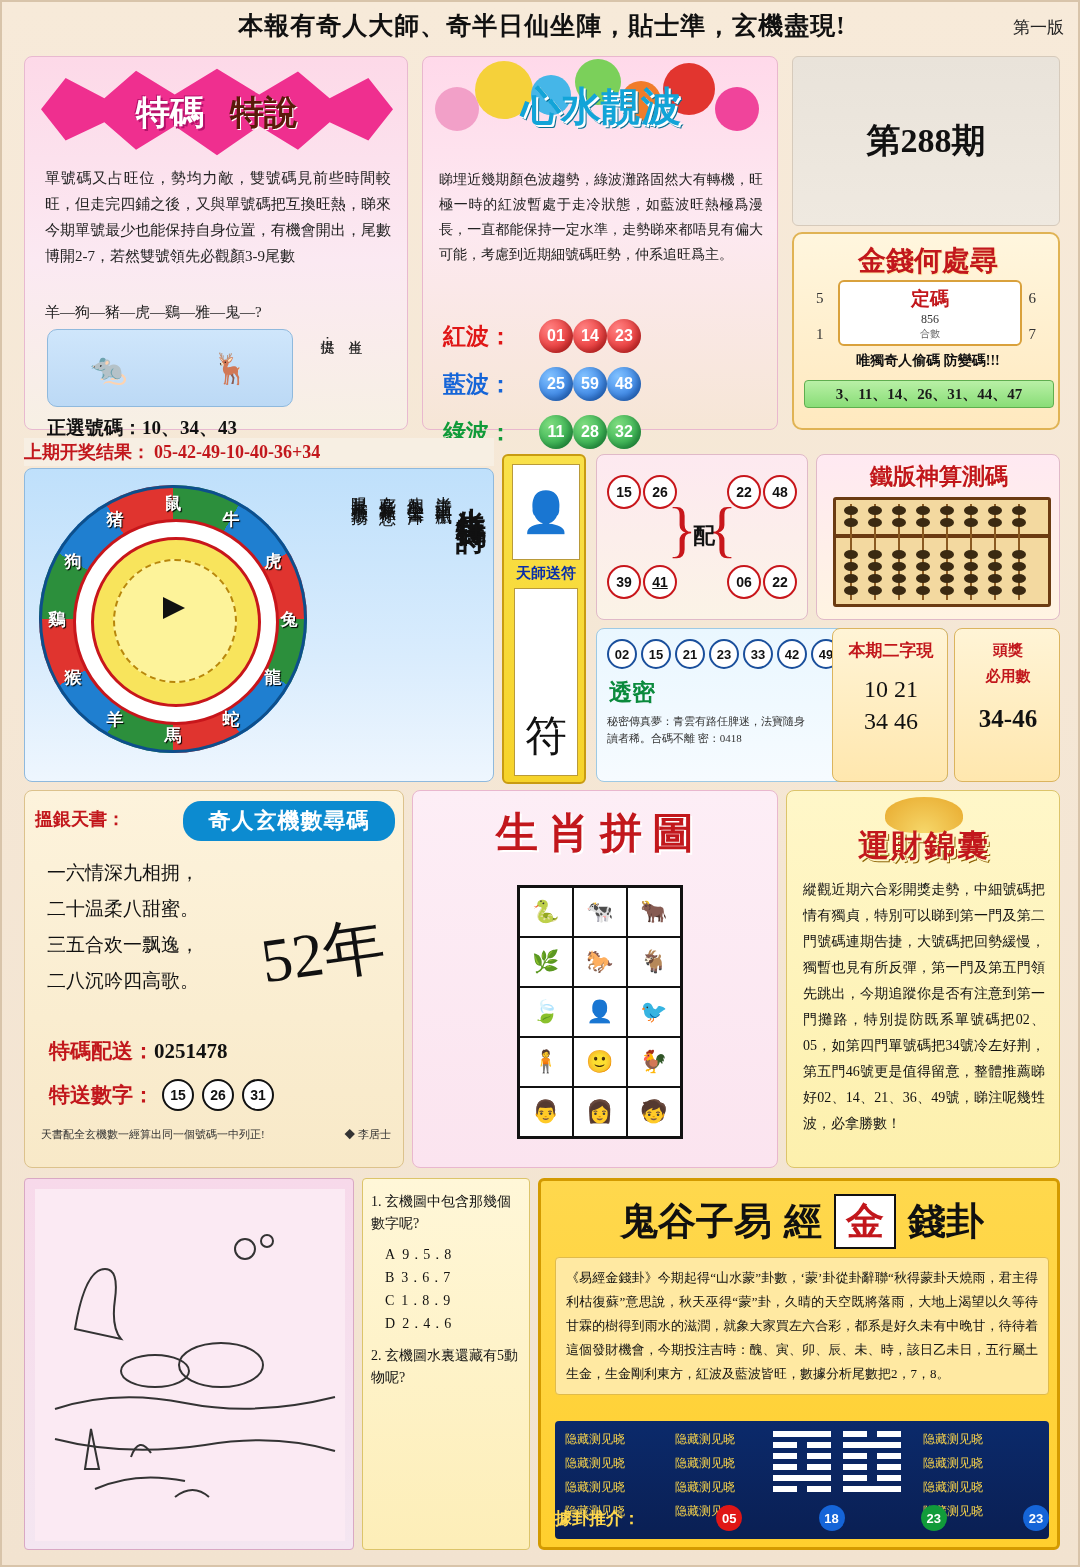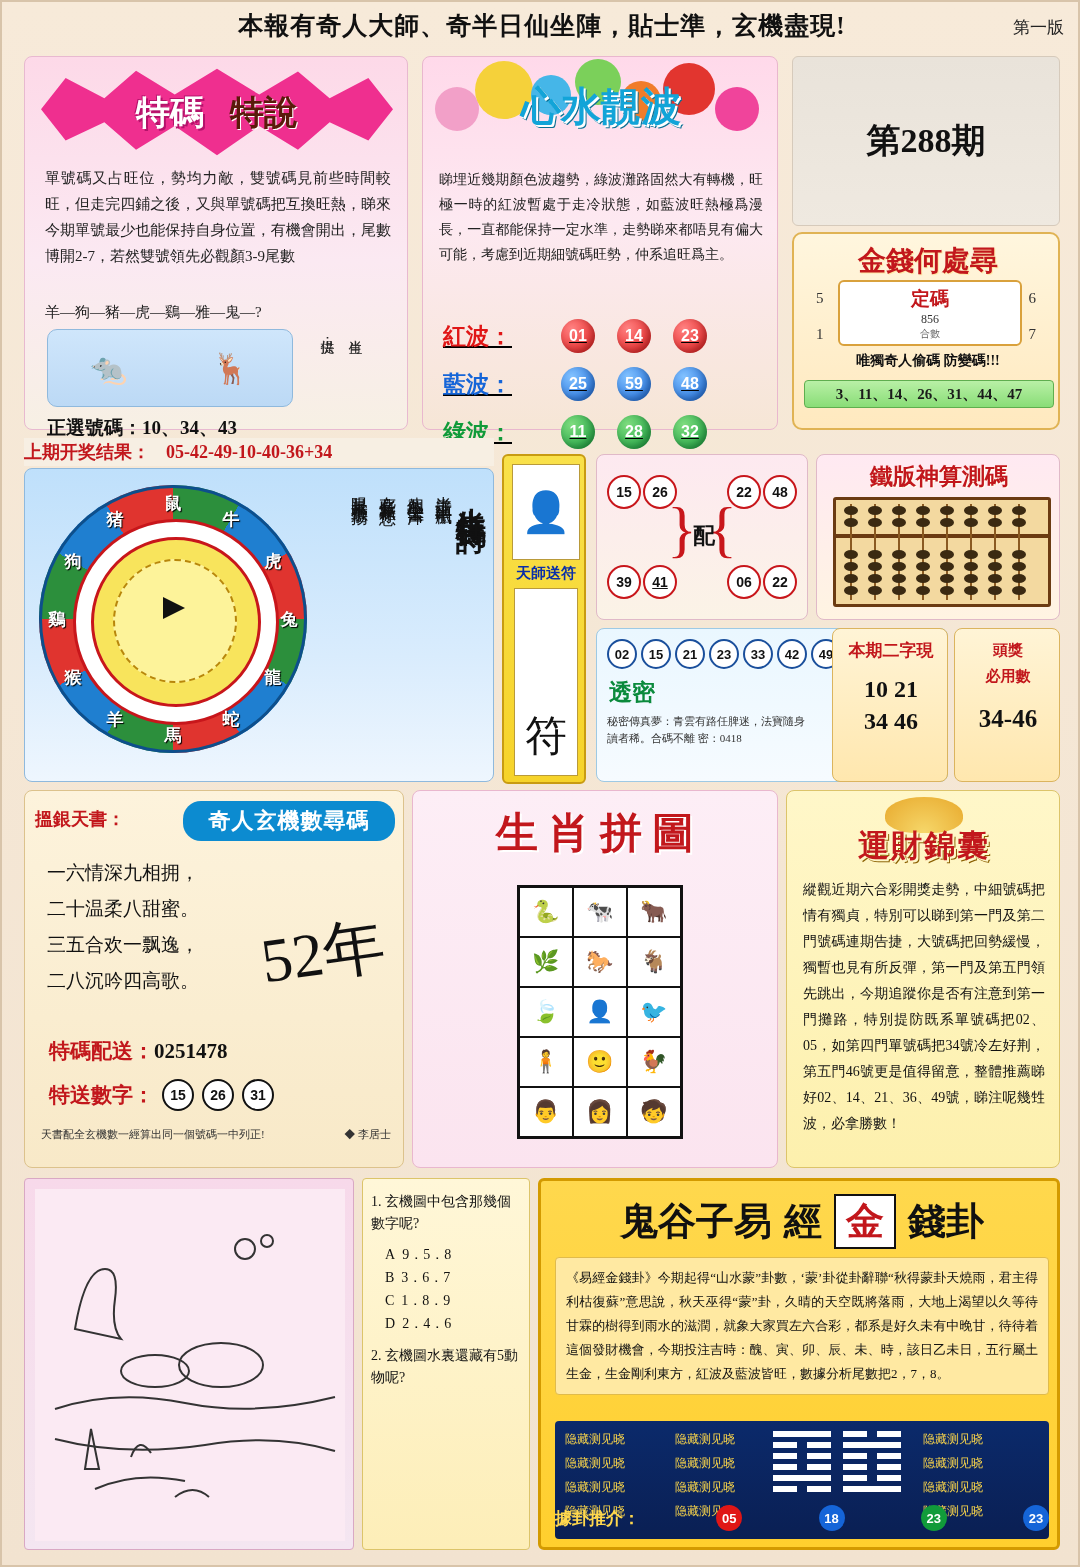--- a/index.html
+++ b/index.html
@@ -89,21 +89,21 @@
     position:absolute;left:0;top:22px;width:356px;text-align:center;
     font-size:40px;font-weight:bold;
     color:#12a4d8;
     text-shadow:2px 2px 0 #fff, 3px 3px 0 #0b6f94;
     font-family:"Liberation Serif",serif;
   }
   .xs-body{
     position:absolute;left:16px;top:110px;width:324px;
     font-size:14px;line-height:25px;color:#222;text-align:justify;
   }
-  .wave-row{position:absolute;left:20px;display:flex;align-items:center;gap:22px;text-decoration:underline;}
+  .wave-row{position:absolute;left:20px;display:flex;align-items:center;gap:0;}
   .wave-label{font-size:23px;font-weight:bold;width:96px;}
   .ball{
     width:34px;height:34px;border-radius:50%;
     color:#fff;font-size:16px;font-weight:bold;
     display:flex;align-items:center;justify-content:center;
     box-shadow:inset -3px -3px 6px rgba(0,0,0,.25);
     font-family:"Liberation Sans",sans-serif;
   }
   .b-red{background:radial-gradient(circle at 32% 28%,#ff8282,#e01616);}
   .b-blue{background:radial-gradient(circle at 32% 28%,#82c2ff,#1565d8);}
@@ -148,21 +148,21 @@
     font-size:15px;color:#1a1a1a;font-weight:bold;
   }
 
   
   #p-lastresult{
     left:22px;top:436px;width:470px;height:28px;
     background:#f7efe3;
     display:flex;align-items:center;
   }
   .lr-label{font-size:18px;color:#c2171c;font-weight:bold;}
-  .lr-val{font-size:18px;color:#c2171c;font-weight:bold;margin-left:16px;}
+  .lr-val{font-size:18px;color:#c2171c;font-weight:bold;margin-left:4px;}
 
   
   #p-wheel{
     left:22px;top:466px;width:470px;height:314px;
     background:linear-gradient(180deg,#bfe0fb 0%,#d9ecfd 60%,#eef6fe 100%);
     border:1px solid #8fb9dd;border-radius:8px;
   }
   .wheel{
     position:absolute;left:14px;top:16px;width:268px;height:268px;
   }
@@ -275,21 +275,21 @@
     font-family:"Liberation Sans",sans-serif;
   }
   .tm-title{position:absolute;left:12px;top:48px;font-size:23px;font-weight:bold;color:#0a8a3c;}
   .tm-note{position:absolute;left:10px;top:84px;width:200px;font-size:11px;line-height:17px;color:#333;}
   #p-2word{
     left:830px;top:626px;width:116px;height:154px;
     background:linear-gradient(180deg,#fff4d6,#ffe7ae);
     border:1px solid #dbb45e;border-radius:8px;
   }
   .tw-title{position:absolute;left:0;top:10px;width:116px;text-align:center;font-size:17px;font-weight:bold;color:#c2171c;}
-  .tw-nums{position:absolute;left:0;top:44px;width:116px;text-align:center;font-size:24px;font-weight:bold;color:#111;line-height:32px;}
+  .tw-nums{position:absolute;left:0;top:44px;width:116px;text-align:center;font-size:24px;font-weight:normal;color:#111;line-height:32px;}
   #p-mustuse{
     left:952px;top:626px;width:106px;height:154px;
     background:linear-gradient(180deg,#fff4d6,#ffe7ae);
     border:1px solid #dbb45e;border-radius:8px;
   }
   .mu-t1{position:absolute;left:0;top:12px;width:106px;text-align:center;font-size:15px;font-weight:bold;color:#c2171c;}
   .mu-t2{position:absolute;left:0;top:38px;width:106px;text-align:center;font-size:15px;font-weight:bold;color:#c2171c;}
   .mu-v{position:absolute;left:0;top:76px;width:106px;text-align:center;font-size:25px;font-weight:bold;color:#111;}
 
   

